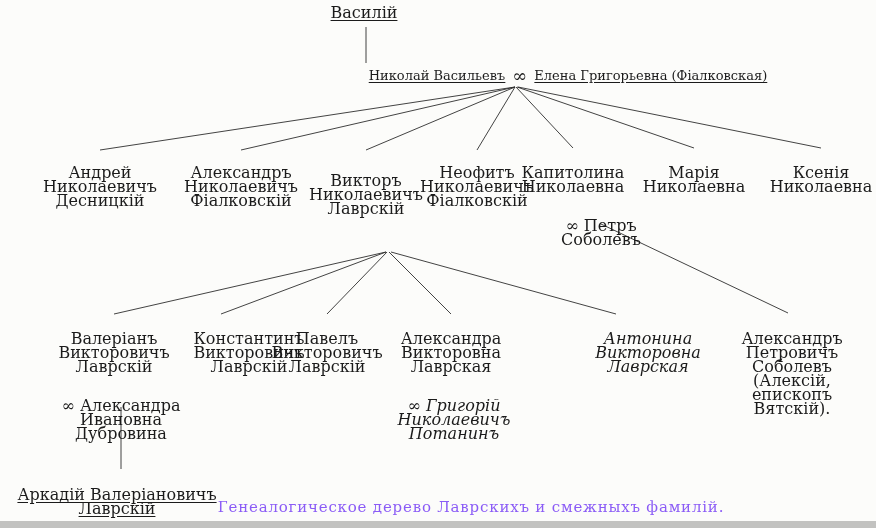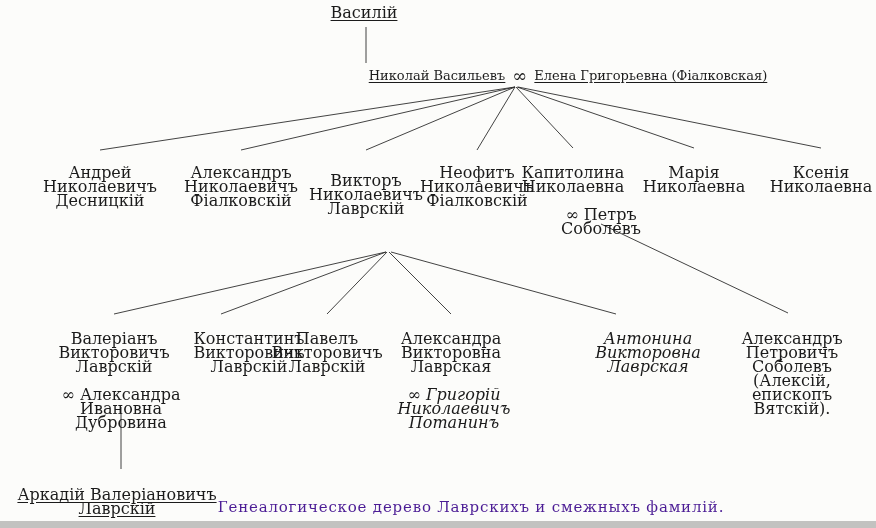--- a/index.html
+++ b/index.html
@@ -23,20 +23,21 @@
     position: absolute;
     transform: translateX(-50%);
     text-align: center;
     font-size: 16px;
     line-height: 14px;
     white-space: pre-line;
   }
   .pname { white-space: pre-line; }
   .spouse {
     position: relative;
+    margin-top: 11px;
     white-space: pre-line;
   }
   .underlined { text-decoration: underline; text-underline-offset: 2px; }
   .couple {
     position: absolute;
     transform: translateX(-50%);
     white-space: nowrap;
     font-size: 13px;
     line-height: 16px;
     text-align: center;
@@ -45,21 +46,21 @@
     font-size: 18px;
     vertical-align: -2px;
     padding: 0 7px;
   }
   .caption {
     position: absolute;
     transform: translateX(-50%);
     font-size: 15px;
     letter-spacing: 0.8px;
     white-space: nowrap;
-    color: #4c1d95;
+    color: #8b5cf6;
   }
   .scan-edge {
     position: absolute;
     left: 0; bottom: 0;
     width: 100%; height: 7px;
     background: #c2c2c0;
   }
 </style>
 </head>
 <body>

